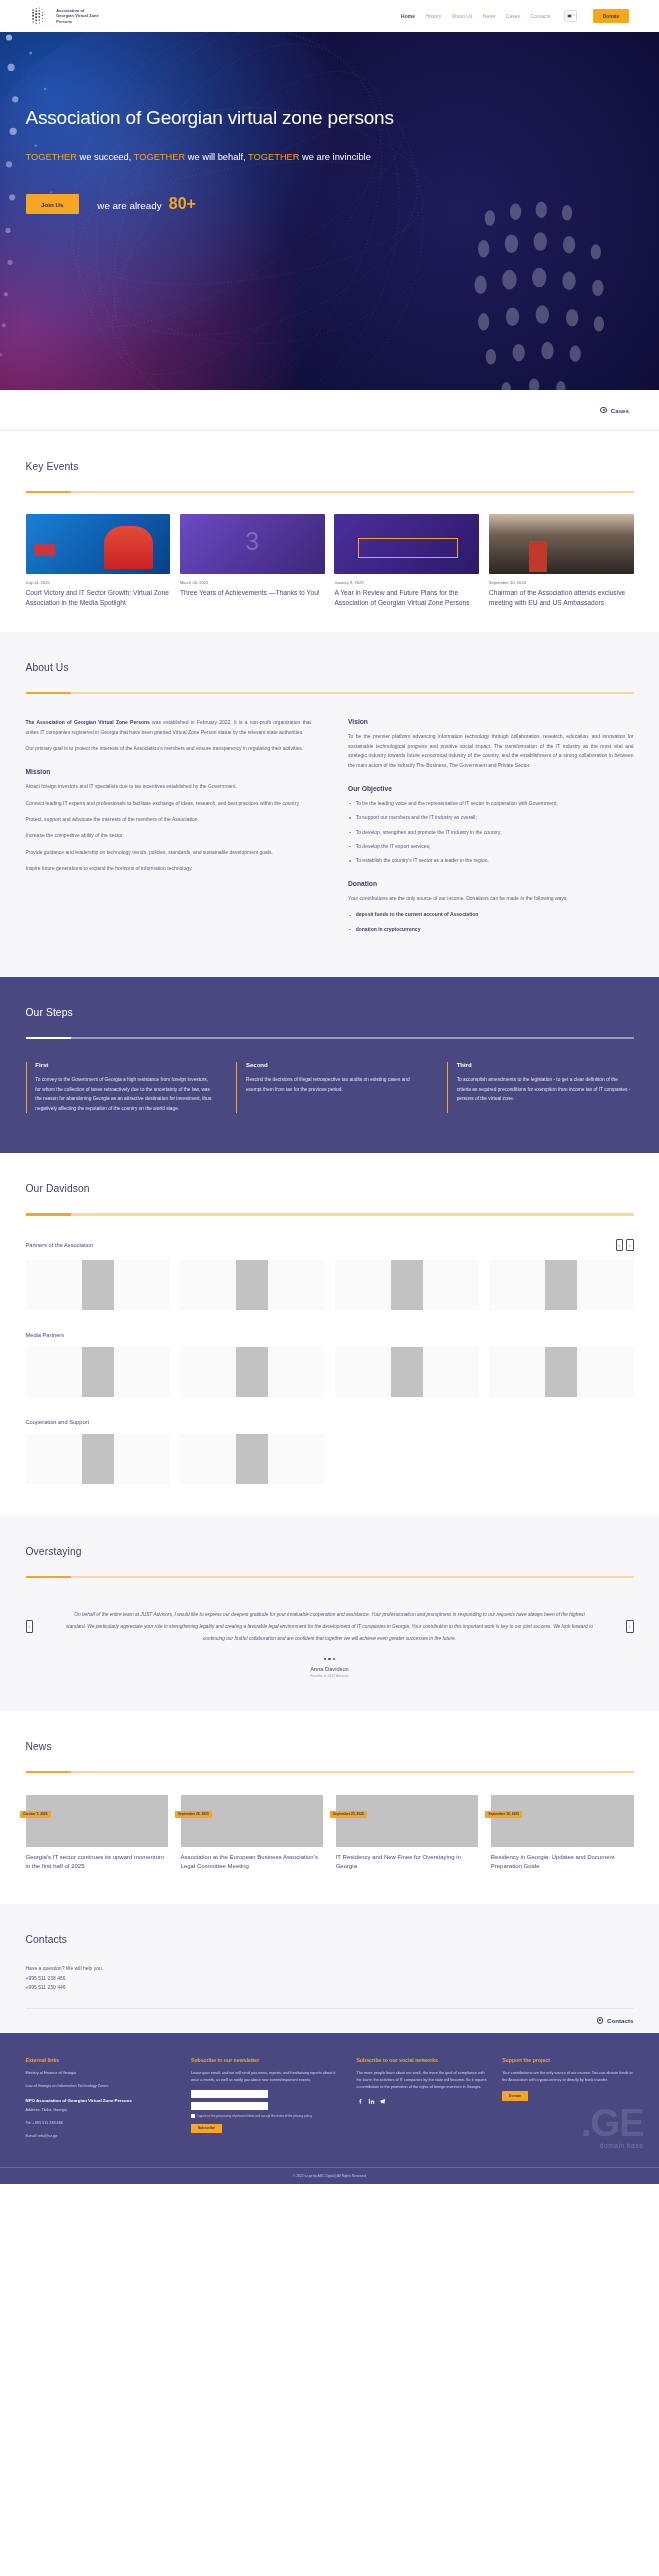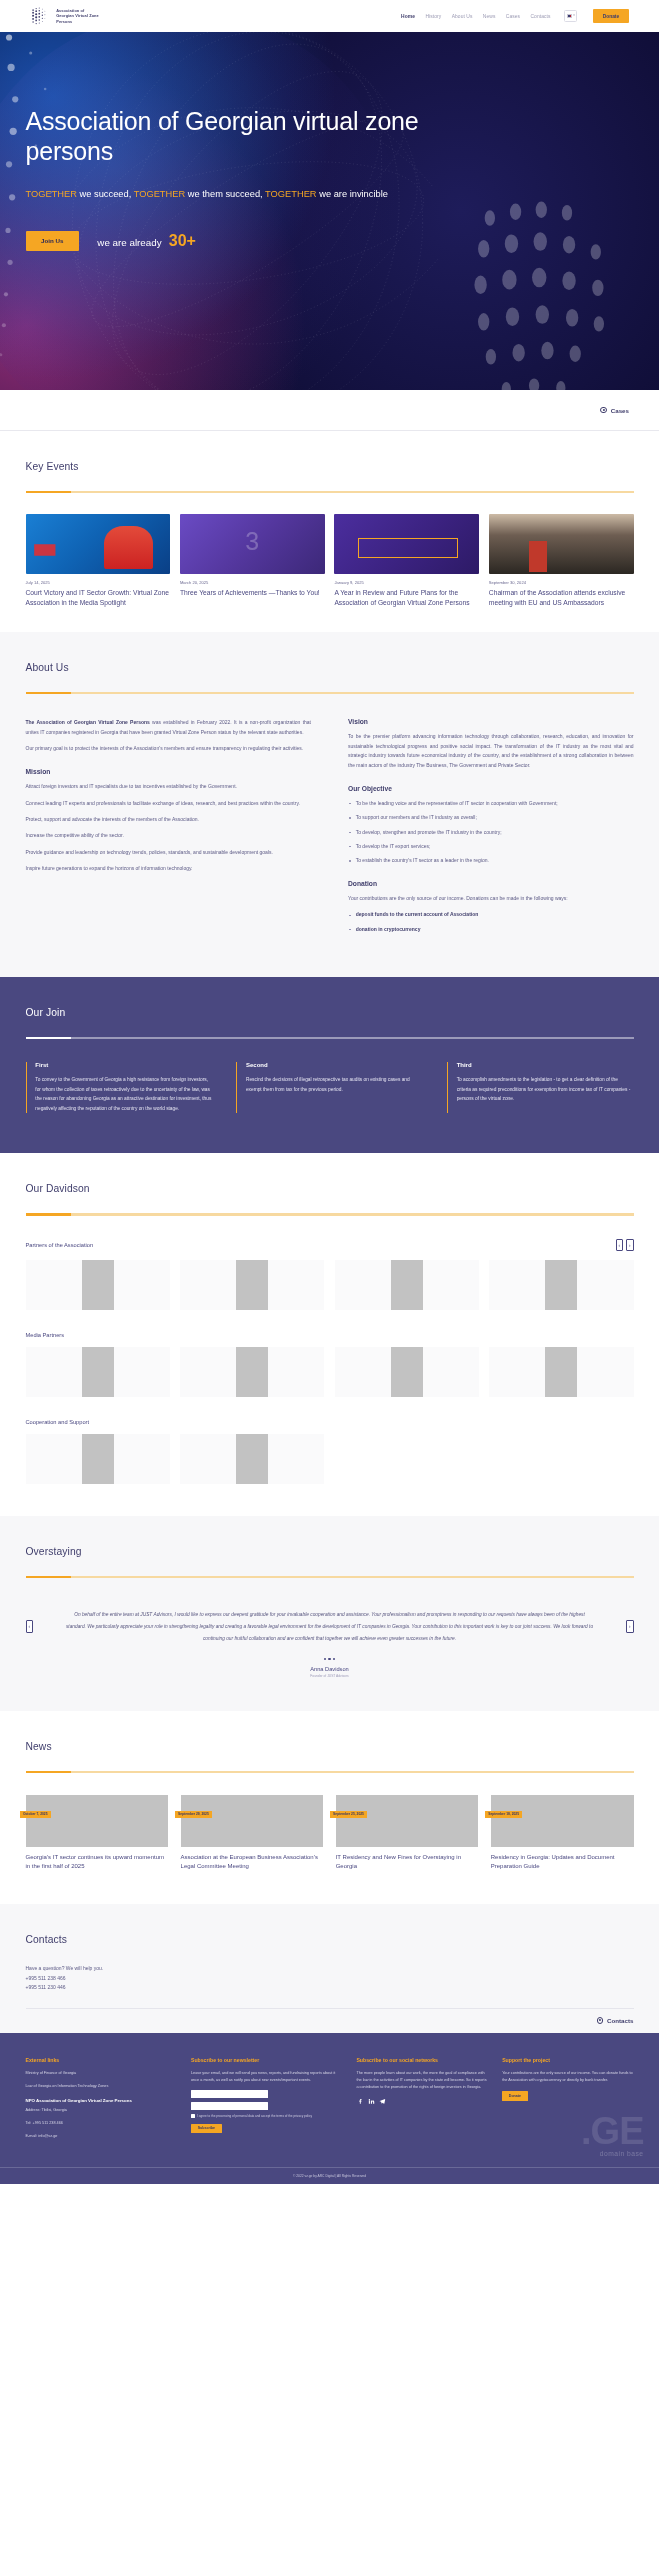--- a/index.html
+++ b/index.html
@@ -35,21 +35,21 @@
       radial-gradient(circle at 4% 82%, rgba(186,54,140,.75) 0%, rgba(186,54,140,0) 40%),
       radial-gradient(circle at 70% 50%, rgba(30,28,90,1) 0%, rgba(12,10,46,1) 70%),
       linear-gradient(135deg,#123a8a 0%,#1d1a5e 40%,#2a1752 62%,#0d0b30 100%);
   }
   .hero-orb{position:absolute;left:-41px;top:-20.6px;width:443px;height:443px;border-radius:50%;
     background:radial-gradient(circle at 35% 35%, rgba(90,130,230,.22) 0%, rgba(60,40,140,.10) 45%, rgba(0,0,0,0) 70%);}
   .hero-dots{position:absolute;left:-20.6px;top:-10.3px;width:155px;height:392px;opacity:.95;}
   .hero-globe{position:absolute;right:-15.5px;top:155px;width:216px;height:247px;opacity:.5;}
   .hero-lines{position:absolute;left:31px;top:-15.5px;width:464px;height:412px;opacity:.45;}
   .hero-inner{position:relative;width:608px;margin:0 auto;padding-top:75px;}
-  .hero h1{font-size:25px;line-height:1.18;color:#fff;font-weight:400;letter-spacing:-0.2px;max-width:428px;}
+  .hero h1{font-size:19px;line-height:1.18;color:#fff;font-weight:400;letter-spacing:-0.2px;max-width:428px;}
   .hero-sub{margin-top:20.6px;font-size:9.3px;line-height:1.62;color:#fff;font-weight:400;max-width:392px;}
   .hero-sub b{color:#f5a623;font-weight:400;}
   .hero-cta{margin-top:29px;display:flex;align-items:center;gap:18.5px;}
   .btn-join{background:#f5a623;color:#2a2856;border:none;font-size:6.2px;font-weight:600;padding:6.7px 15.5px;border-radius:1px;cursor:pointer;}
   .hero-count{font-size:9.8px;color:#fff;display:flex;align-items:baseline;gap:7.2px;}
   .hero-count .num{font-size:16px;color:#f5a623;font-weight:600;}
 
   
   .casesbar{height:41px;background:#fff;border-bottom:0.5px solid #e8e8ee;display:flex;align-items:center;justify-content:flex-end;padding:0 30px;}
   .cases-link{display:flex;align-items:center;gap:3.6px;color:#3f3d6b;font-size:6.2px;font-weight:700;text-decoration:none;cursor:pointer;}
@@ -127,21 +127,21 @@
   .news-date{position:absolute;left:-5.7px;top:16px;background:#f5a623;color:#3a3860;font-size:3.3px;padding:1.5px 3.1px;font-weight:600;white-space:nowrap;}
   .news-title{font-size:6px;line-height:1.45;color:#4a4880;margin-top:6.7px;}
 
   
   .contacts{background:#f7f7f9;padding:30px 0 9.3px;}
   .contacts p{font-size:5px;line-height:1.85;color:#5c5a85;margin-top:19.6px;}
   .contacts-bar{border-top:0.5px solid #e5e5ec;margin-top:15.5px;display:flex;justify-content:flex-end;padding:8.2px 0 0;}
 
   
   .footer{background:#4a4880;color:#fff;padding:24px 0 0;position:relative;overflow:hidden;}
-  .footer-watermark{position:absolute;right:15.5px;bottom:27px;font-size:38px;font-weight:700;color:rgba(255,255,255,.12);letter-spacing:-1px;line-height:1;}
+  .footer-watermark{position:absolute;right:15.5px;bottom:35px;font-size:38px;font-weight:700;color:rgba(255,255,255,.12);letter-spacing:-1px;line-height:1;}
   .footer-watermark small{display:block;font-size:6.7px;font-weight:400;letter-spacing:0.5px;color:rgba(255,255,255,.25);margin-top:1px;text-align:right;}
   .footer-cols{display:grid;grid-template-columns:1.15fr 1.15fr 1fr 1fr;gap:14.4px;position:relative;z-index:2;}
   .f-h{font-size:5.2px;font-weight:700;color:#f5a623;margin-bottom:7.2px;}
   .f-t{font-size:3.8px;line-height:1.85;color:#d6d5e6;margin-bottom:5.7px;}
   .f-input{width:77px;height:8.2px;background:#fff;border:none;border-radius:0.5px;margin-bottom:3.6px;display:block;font-size:3.6px;padding:0 2.6px;color:#333;}
   .f-check{display:flex;gap:2.6px;align-items:flex-start;margin:3.1px 0 4.1px;}
   .f-check i{width:3.6px;height:3.6px;background:#fff;border-radius:0.5px;flex:0 0 3.6px;margin-top:0.5px;display:block;}
   .f-check span{font-size:3.1px;line-height:1.5;color:#c9c8de;}
   .f-btn{background:#f5a623;color:#3a3860;border:none;font-size:3.6px;font-weight:700;padding:2.6px 6.7px;border-radius:0.5px;cursor:pointer;}
   .f-socials{display:flex;gap:3.6px;margin-top:5.2px;}
@@ -287,27 +287,27 @@
         <ellipse cx="226" cy="324" rx="11" ry="16"></ellipse>
       <ellipse cx="92" cy="392" rx="9" ry="13"></ellipse>
         <ellipse cx="146" cy="386" rx="10" ry="14"></ellipse>
         <ellipse cx="198" cy="390" rx="9" ry="13"></ellipse>
     </g>
   </svg>
 
   <div class="hero-inner">
     <h1>Association of Georgian virtual zone persons</h1>
     <div class="hero-sub">
-      <b>TOGETHER</b><span> we succeed, </span><b>TOGETHER</b><span> we them succeed, </span><b>TOGETHER</b><span> we are invincible</span>
+      <b>TOGETHER</b><span> we succeed, </span><b>TOGETHER</b><span> we will behalf, </span><b>TOGETHER</b><span> we are invincible</span>
     </div>
     <div class="hero-cta">
       <button class="btn-join">Join Us</button>
       <div class="hero-count">
         <span>we are already</span>
-        <span class="num">30+</span>
+        <span class="num">80+</span>
       </div>
     </div>
   </div>
 </section>
 
 <div class="casesbar">
   <a href="#" class="cases-link">
     <span class="ring"></span>
     <span>Cases</span>
   </a>
@@ -383,21 +383,21 @@
           <li>deposit funds to the current account of Association</li>
           <li>donation in cryptocurrency</li>
         </ul>
       </div>
     </div>
   </div>
 </section>
 
 <section class="steps">
   <div class="wrap">
-    <h2 class="sec-title">Our Join</h2>
+    <h2 class="sec-title">Our Steps</h2>
     <div class="sec-rule light"></div>
 
     <div class="steps-grid">
       <div class="step">
         <h4>First</h4>
         <p>To convey to the Government of Georgia a high resistance from foreign investors, for whom the collection of taxes retroactively due to the uncertainty of the law, was the reason for abandoning Georgia as an attractive destination for investment, thus negatively affecting the reputation of the country on the world stage.</p>
       </div>
       <div class="step">
         <h4>Second</h4>
         <p>Rescind the decisions of illegal retrospective tax audits on existing cases and exempt them from tax for the previous period.</p>

